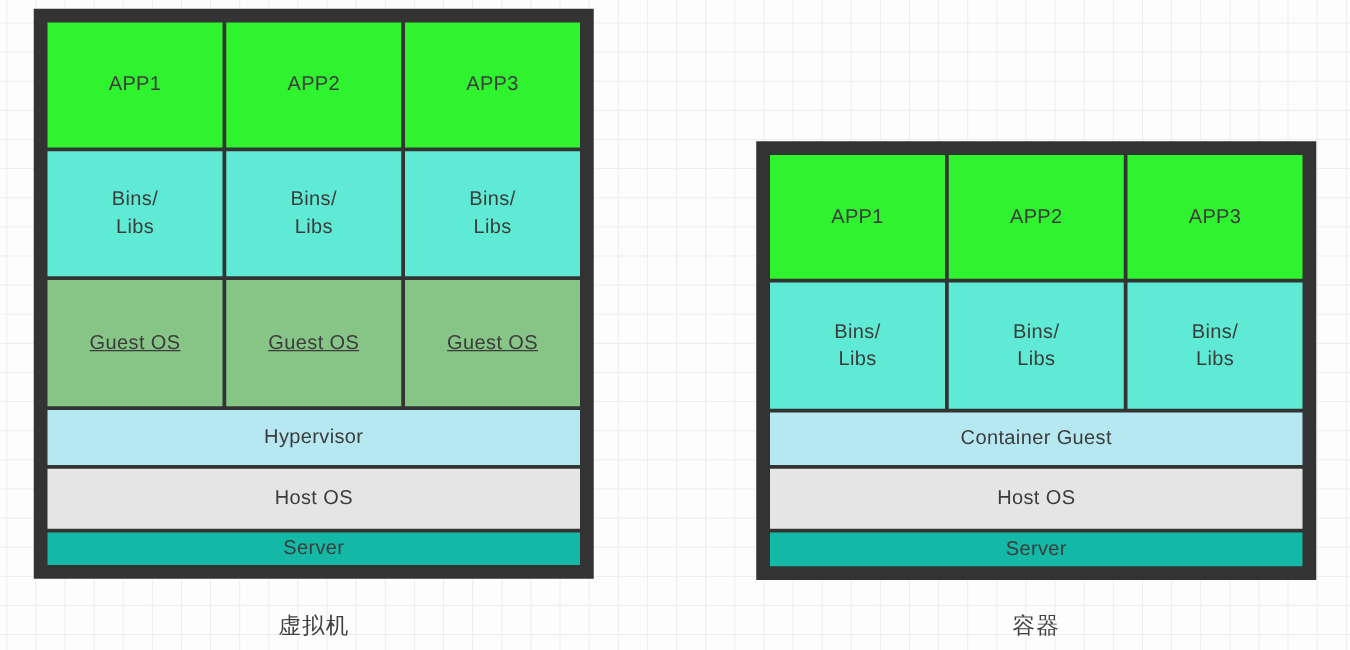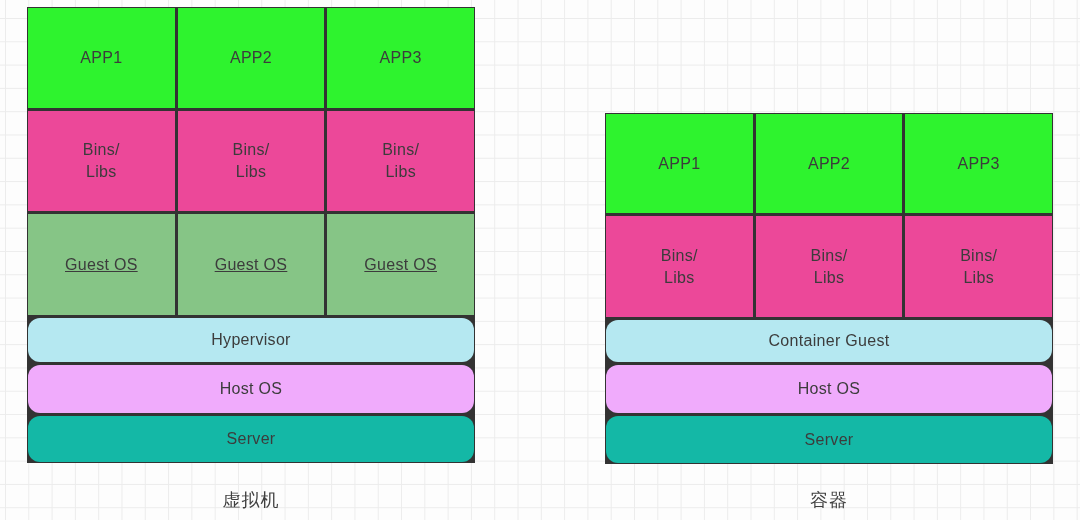--- a/index.html
+++ b/index.html
@@ -23,21 +23,21 @@
     background-size: 23.3px 23.3px;
     background-position: 5px 18px;
   }
 
   
   .stack {
     position: absolute;
     display: grid;
     grid-template-columns: repeat(3, 1fr);
     gap: 3px;
-    padding: 1px;
+    padding: 11px;
     box-sizing: border-box;
     background: #333333;
   }
   #vm-stack {
     left: 27px;
     top: 7px;
     width: 448px;
     height: 456px;
     grid-template-rows: 100px 100px 101px 44px 48px 1fr;
   }
@@ -53,27 +53,27 @@
     display: flex;
     align-items: center;
     justify-content: center;
     text-align: center;
     white-space: pre-line;
     font-size: 16px;
     line-height: 1.35;
     color: #3c3c3c;
     letter-spacing: 0.3px;
   }
-  .full { grid-column: 1 / -1; border-radius: 12px; }
+  .full { grid-column: 1 / -1; }
 
   .c-app    { background: #2ef32e; }
-  .c-bins   { background: #ec4899; }
+  .c-bins   { background: #5eead4; }
   .c-guest  { background: #86c586; text-decoration: underline; }
   .c-blue   { background: #b5e8f1; }
-  .c-host   { background: #f0abfc; }
+  .c-host   { background: #e5e5e5; }
   .c-server { background: #14b8a6; }
 
   .caption {
     position: absolute;
     text-align: center;
     font-size: 18px;
     color: #3f3f3f;
     letter-spacing: 1px;
   }
   #vm-caption {

